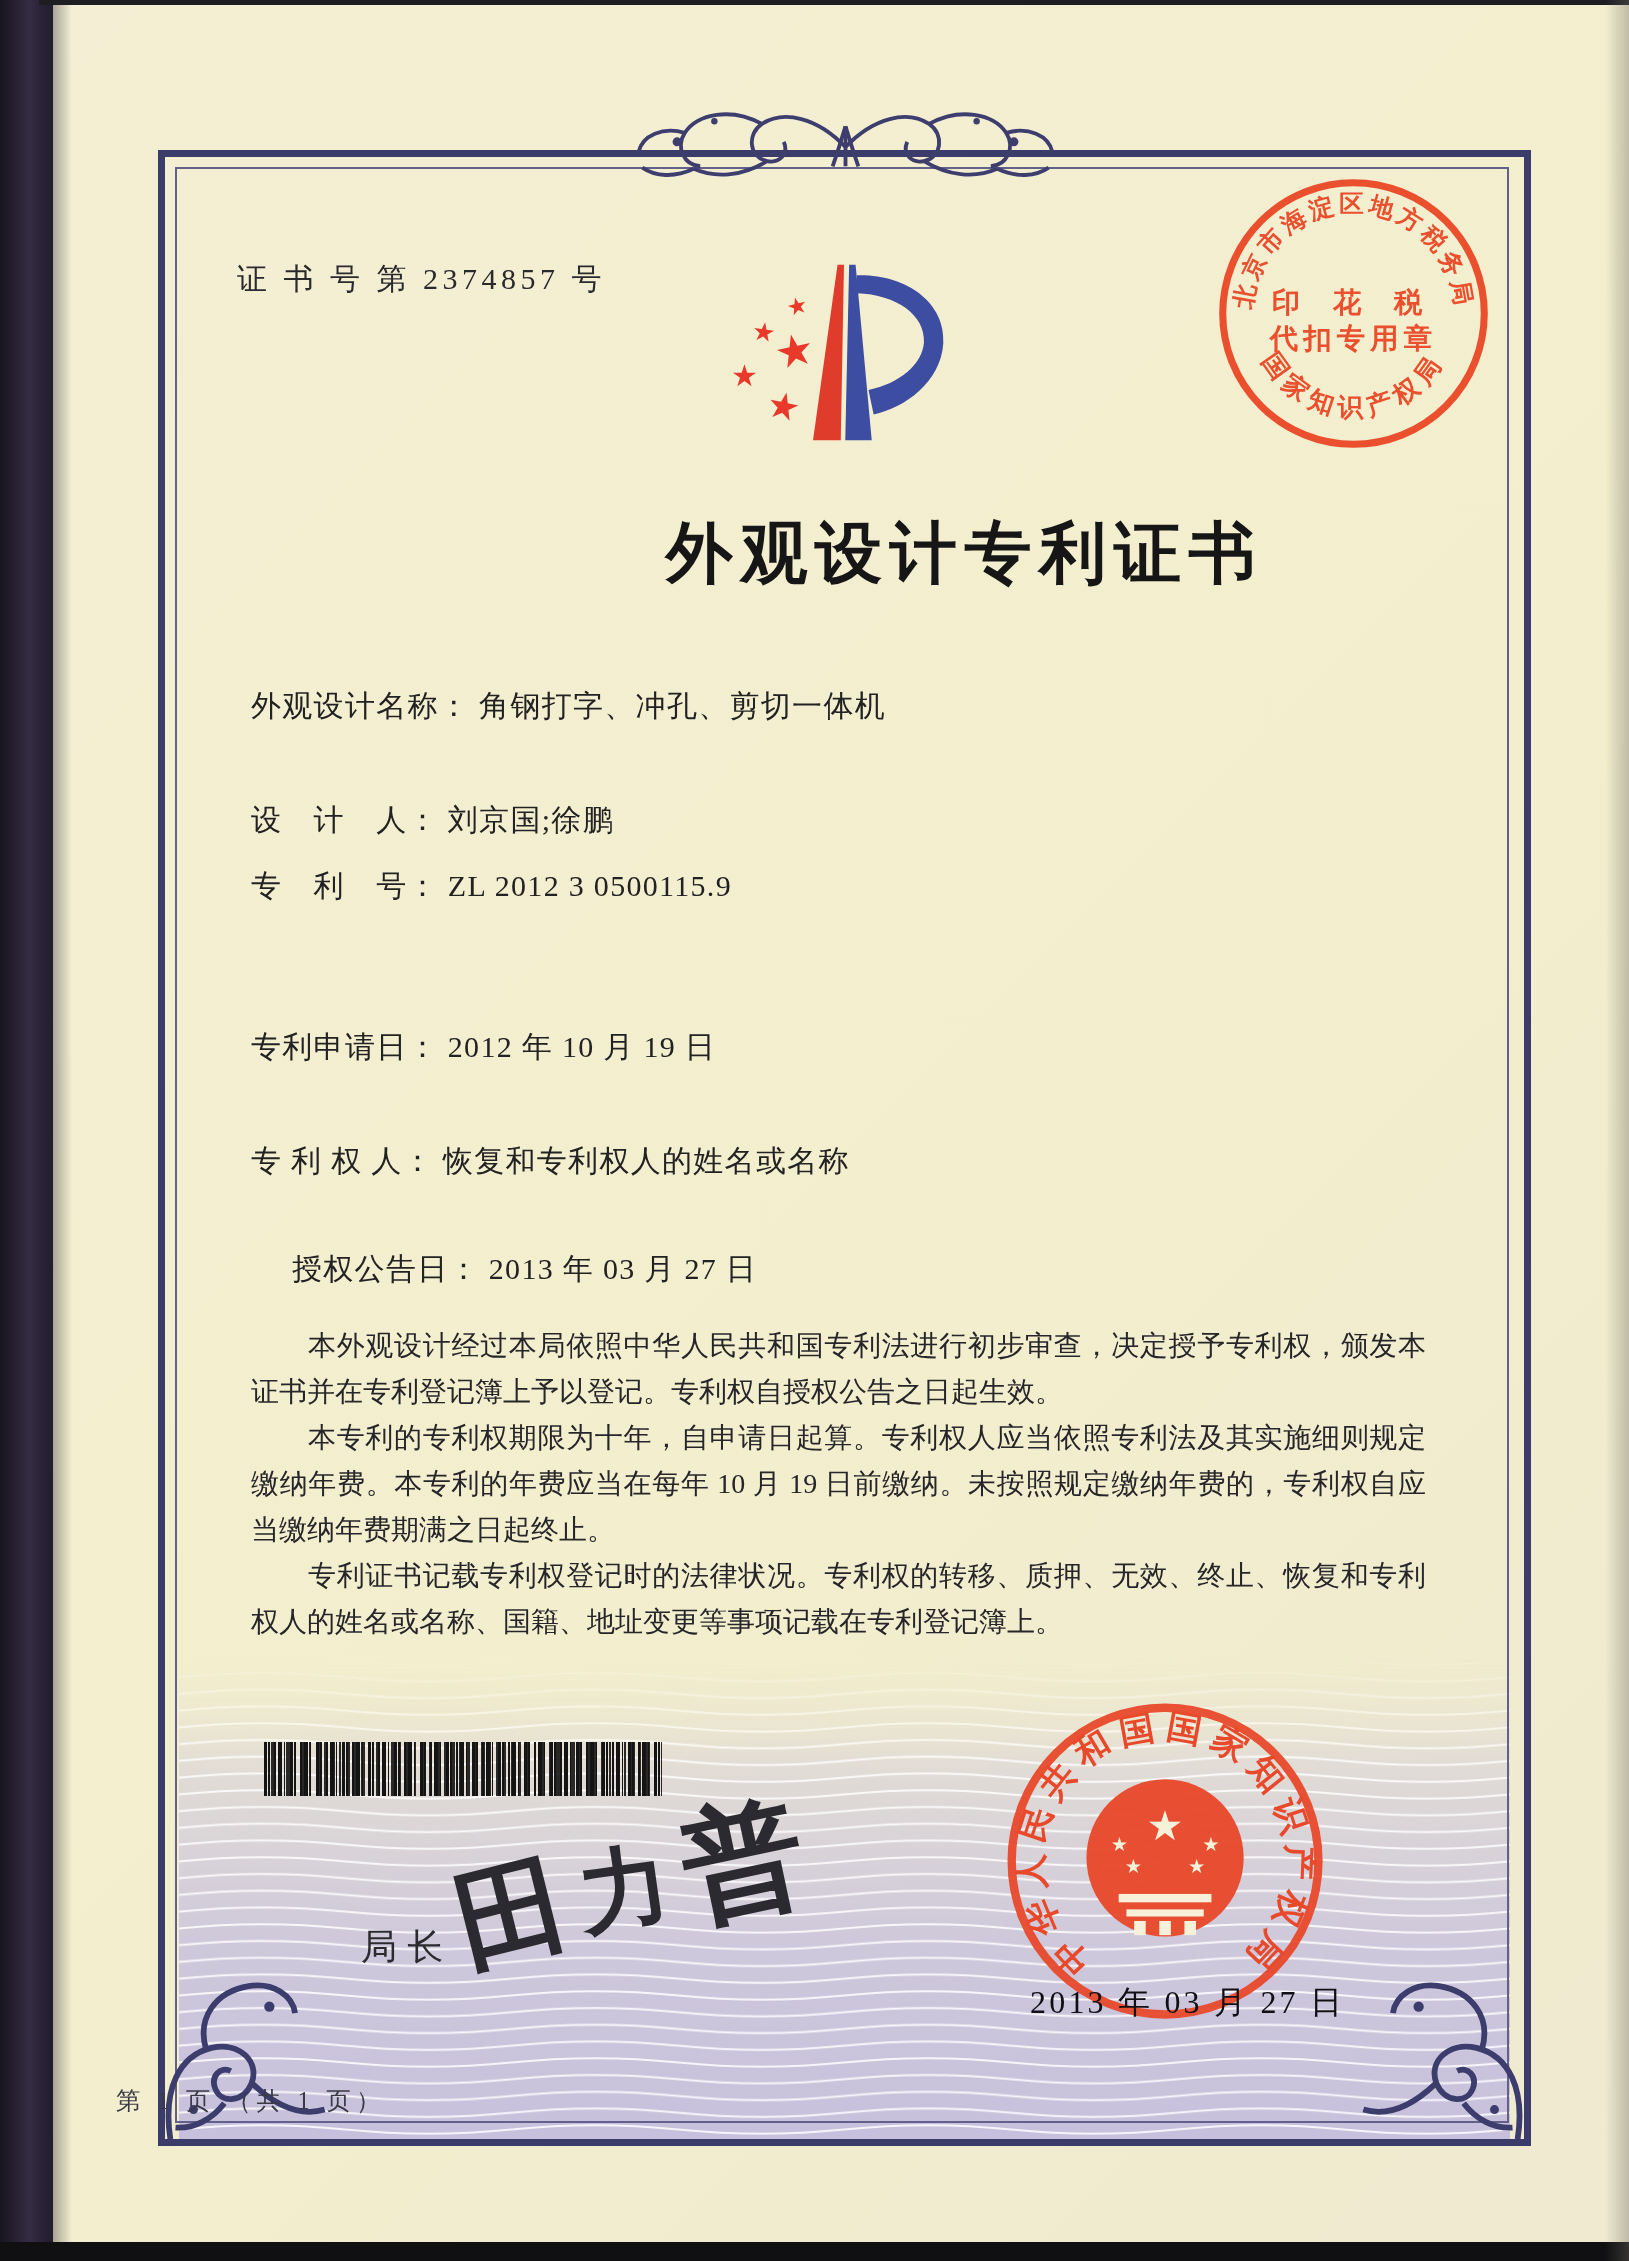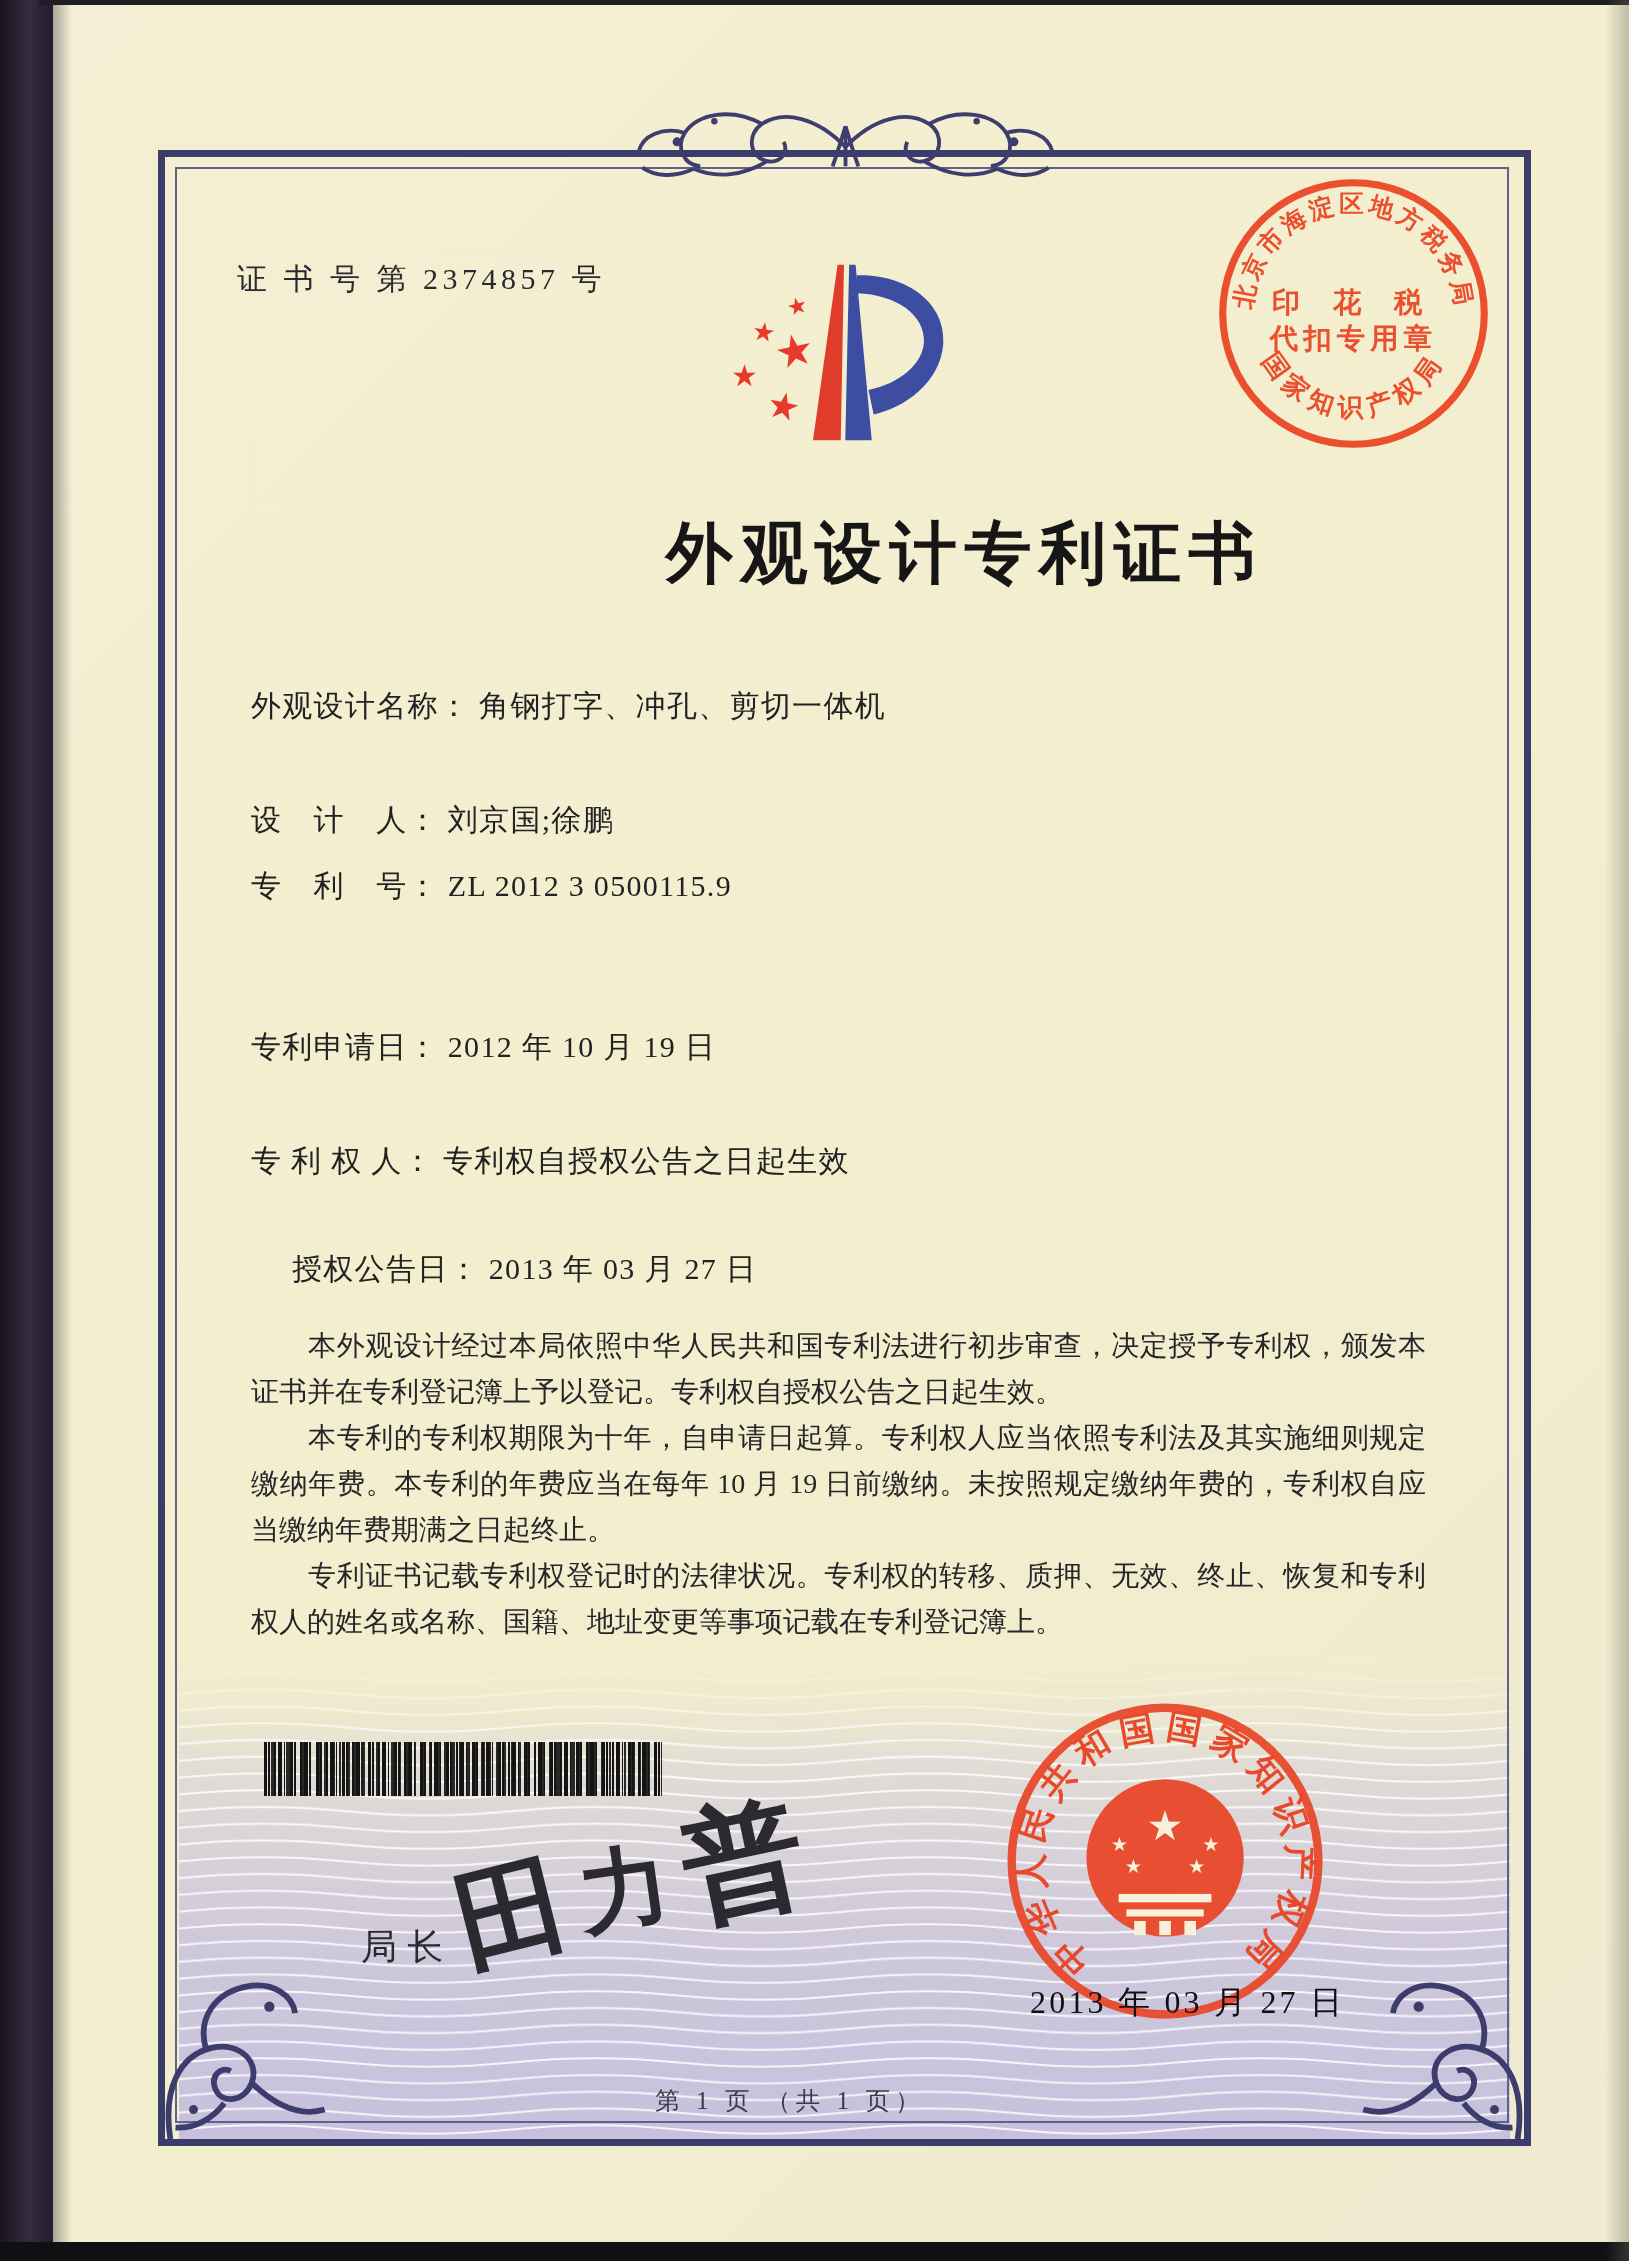--- a/index.html
+++ b/index.html
@@ -60,21 +60,21 @@
         rgba(20,20,20,.9) 7px 11px,transparent 11px 15px);}
 
   .signer-label{left:361px;top:1923px;font-size:36px;letter-spacing:10.3px;color:#2b2b2f;}
   .signature{left:451px;top:1798px;width:426px;font-size:111px;font-weight:600;
              color:#2c2a31;transform:rotate(-5deg);letter-spacing:17px;white-space:nowrap;}
   .signature .ch1{display:inline-block;transform:rotate(-9deg) translateY(17px);}
   .signature .ch2{display:inline-block;font-size:90px;transform:rotate(-3deg) translateY(-3.9px);}
   .signature .ch3{display:inline-block;font-size:121px;transform:rotate(-7deg) translateY(-11.6px);}
 
   .seal-date{left:1030px;top:1981px;font-size:32px;letter-spacing:3.2px;color:#101014;z-index:9;}
-  .footer-page{left:116px;top:2084px;width:1348px;text-align:center;font-size:24.5px;
+  .footer-page{left:116px;top:2084px;width:1348px;font-size:24.5px;
                letter-spacing:5.2px;color:#3a3a46;}
 
   svg text{font-family:"Liberation Serif","DejaVu Serif",serif;}
 </style>
 </head>
 <body>
 
 <div class="page">
 
   <div class="abs waves">
@@ -152,21 +152,21 @@
   <div class="abs field" style="top:800px;">
     <span class="lbl">设　计　人：</span><span class="val">刘京国;徐鹏</span>
   </div>
   <div class="abs field" style="top:866px;">
     <span class="lbl">专　利　号：</span><span class="val">ZL 2012 3 0500115.9</span>
   </div>
   <div class="abs field" style="top:1027px;">
     <span class="lbl">专利申请日：</span><span class="val">2012 年 10 月 19 日</span>
   </div>
   <div class="abs field" style="top:1141px;">
-    <span class="lbl">专 利 权 人：</span><span class="val">专利权自授权公告之日起生效</span>
+    <span class="lbl">专 利 权 人：</span><span class="val">恢复和专利权人的姓名或名称</span>
   </div>
   <div class="abs field" style="top:1249px;margin-left:41px;">
     <span class="lbl">授权公告日：</span><span class="val">2013 年 03 月 27 日</span>
   </div>
 
   <div class="abs body-text">
     <p>本外观设计经过本局依照中华人民共和国专利法进行初步审查，决定授予专利权，颁发本证书并在专利登记簿上予以登记。专利权自授权公告之日起生效。</p>
     <p>本专利的专利权期限为十年，自申请日起算。专利权人应当依照专利法及其实施细则规定缴纳年费。本专利的年费应当在每年 10 月 19 日前缴纳。未按照规定缴纳年费的，专利权自应当缴纳年费期满之日起终止。</p>
     <p>专利证书记载专利权登记时的法律状况。专利权的转移、质押、无效、终止、恢复和专利权人的姓名或名称、国籍、地址变更等事项记载在专利登记簿上。</p>
   </div>

